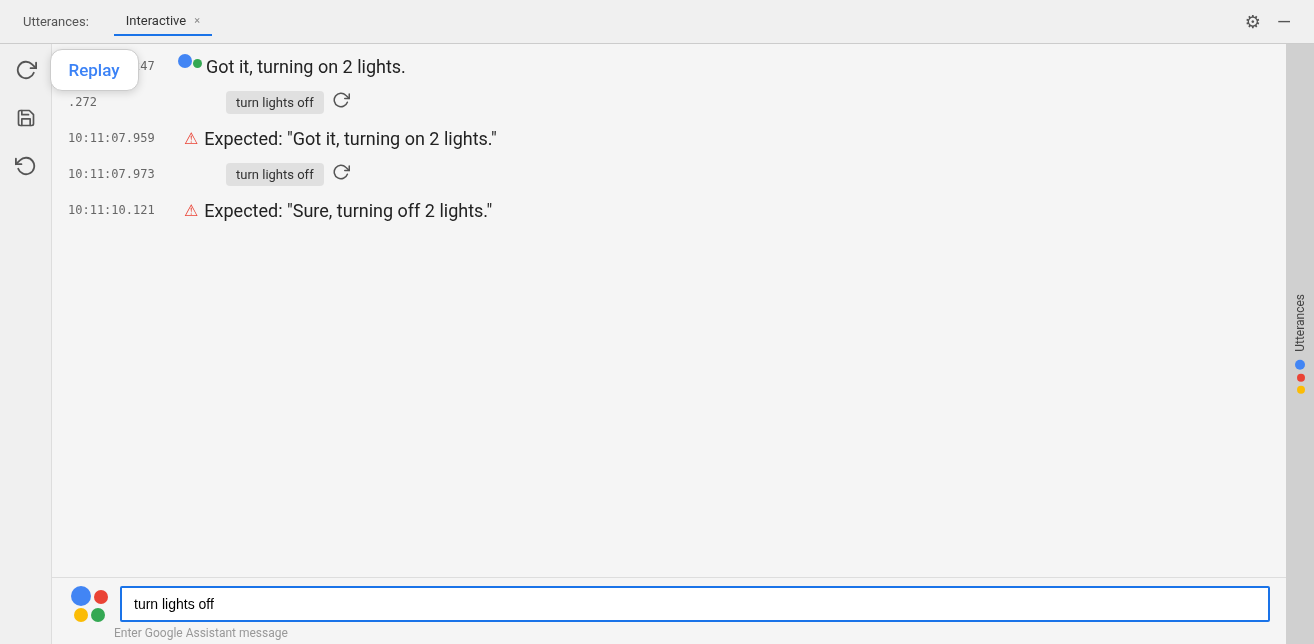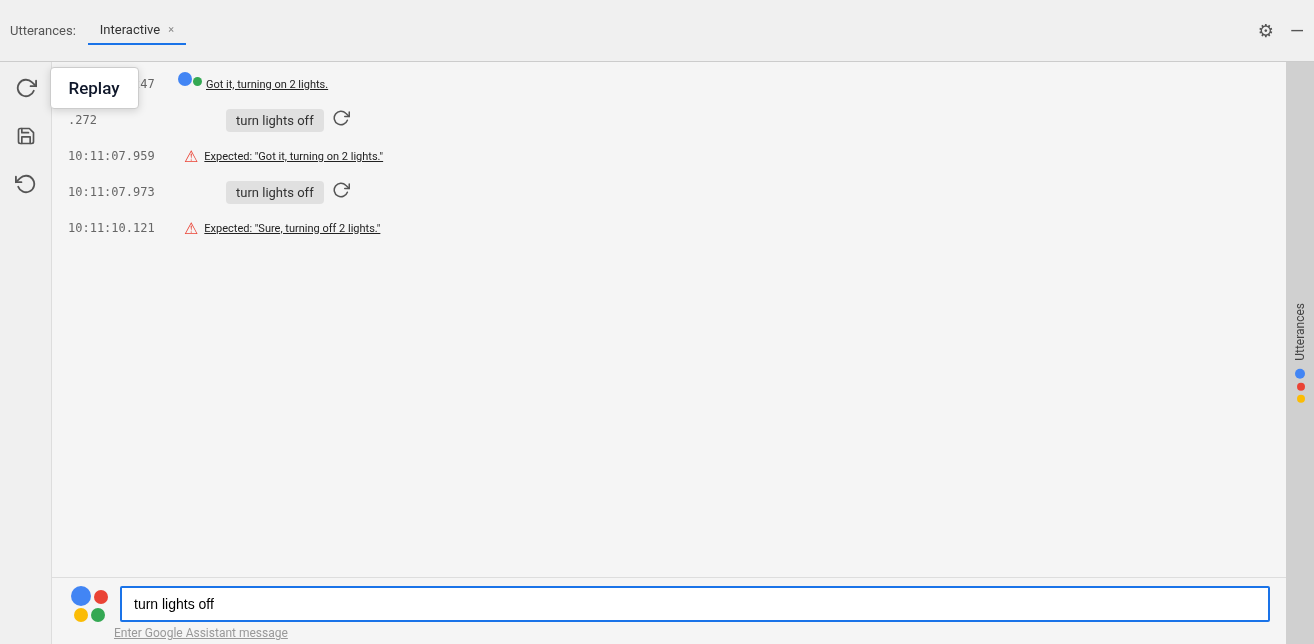--- a/index.html
+++ b/index.html
@@ -12,23 +12,24 @@
       display: flex;
       flex-direction: column;
     }
 
     
     .title-bar {
       display: flex;
       align-items: center;
       background: #f0f0f0;
       border-bottom: 1px solid #ccc;
-      height: 62px;
-      padding: 0 10px;
+      height: 44px;
+      padding: 0 23px;
       flex-shrink: 0;
+      gap: 13px;
     }
     .title-bar-label {
       font-size: 13px;
       color: #555;
       margin-right: 8px;
     }
     .tab {
       display: flex;
       align-items: center;
       padding: 6px 12px;
@@ -90,25 +91,25 @@
     }
 
     
     .replay-tooltip {
       position: absolute;
       left: 42px;
       top: 50%;
       transform: translateY(-50%);
       background: white;
       border: 1px solid #ccc;
-      border-radius: 4px;
+      border-radius: 12px;
       padding: 10px 18px;
       font-size: 17px;
       font-weight: 500;
-      color: #0f172a;
+      color: #3b82f6;
       white-space: nowrap;
       z-index: 100;
       box-shadow: 0 2px 8px rgba(0,0,0,0.15);
     }
 
     
     .content {
       flex: 1;
       display: flex;
       flex-direction: column;
@@ -143,23 +144,22 @@
 
     .assistant-icon {
       display: flex;
       align-items: flex-start;
       width: 28px;
       height: 24px;
       position: relative;
     }
 
     .message-text {
-      font-size: 11px;
+      font-size: 18px;
       color: #222;
-      text-decoration: underline;
     }
 
     .error-icon {
       color: #EA4335;
       font-size: 16px;
       margin: 0 6px;
     }
 
     
     .user-input-row {
@@ -201,21 +201,20 @@
       padding: 8px 12px;
       font-size: 14px;
       background: white;
       outline: none;
     }
     .input-hint {
       font-size: 12px;
       color: #999;
       margin-top: 4px;
       margin-left: 46px;
-      text-decoration: underline;
     }
 
     
     .right-sidebar {
       width: 28px;
       background: #d0d0d0;
       display: flex;
       align-items: center;
       justify-content: center;
       flex-shrink: 0;

